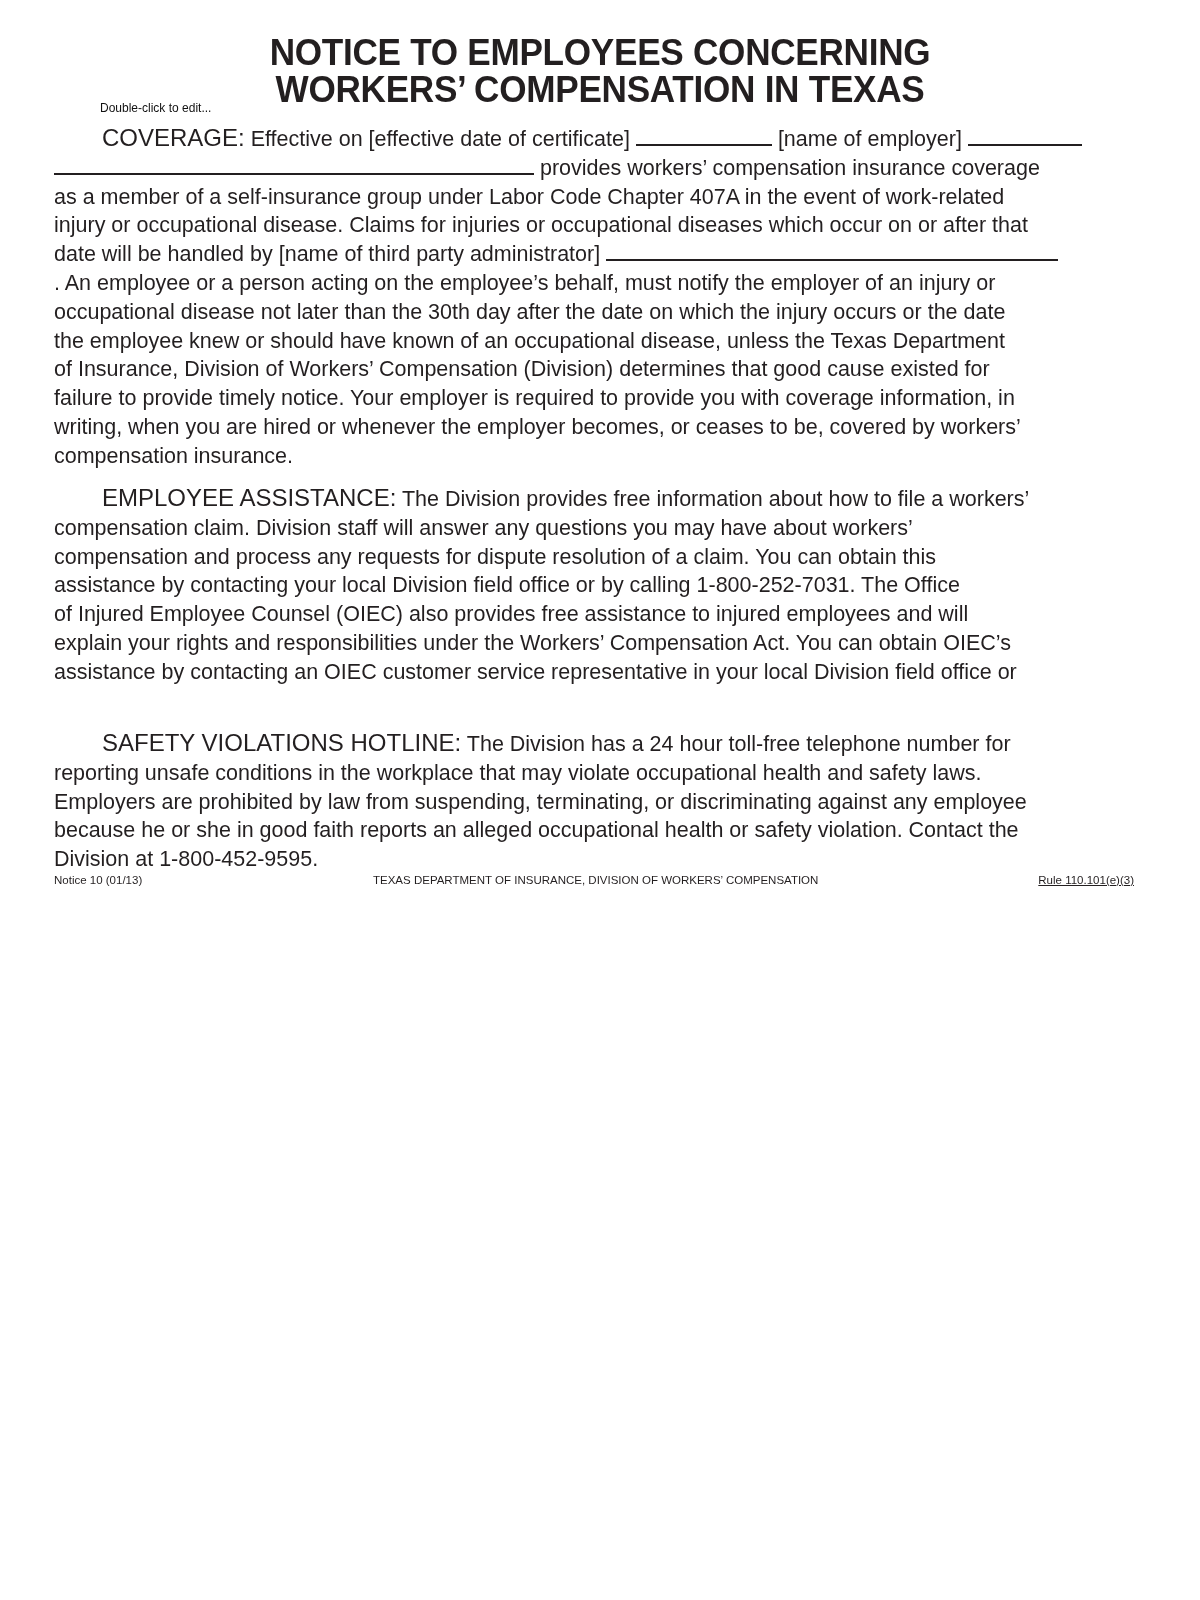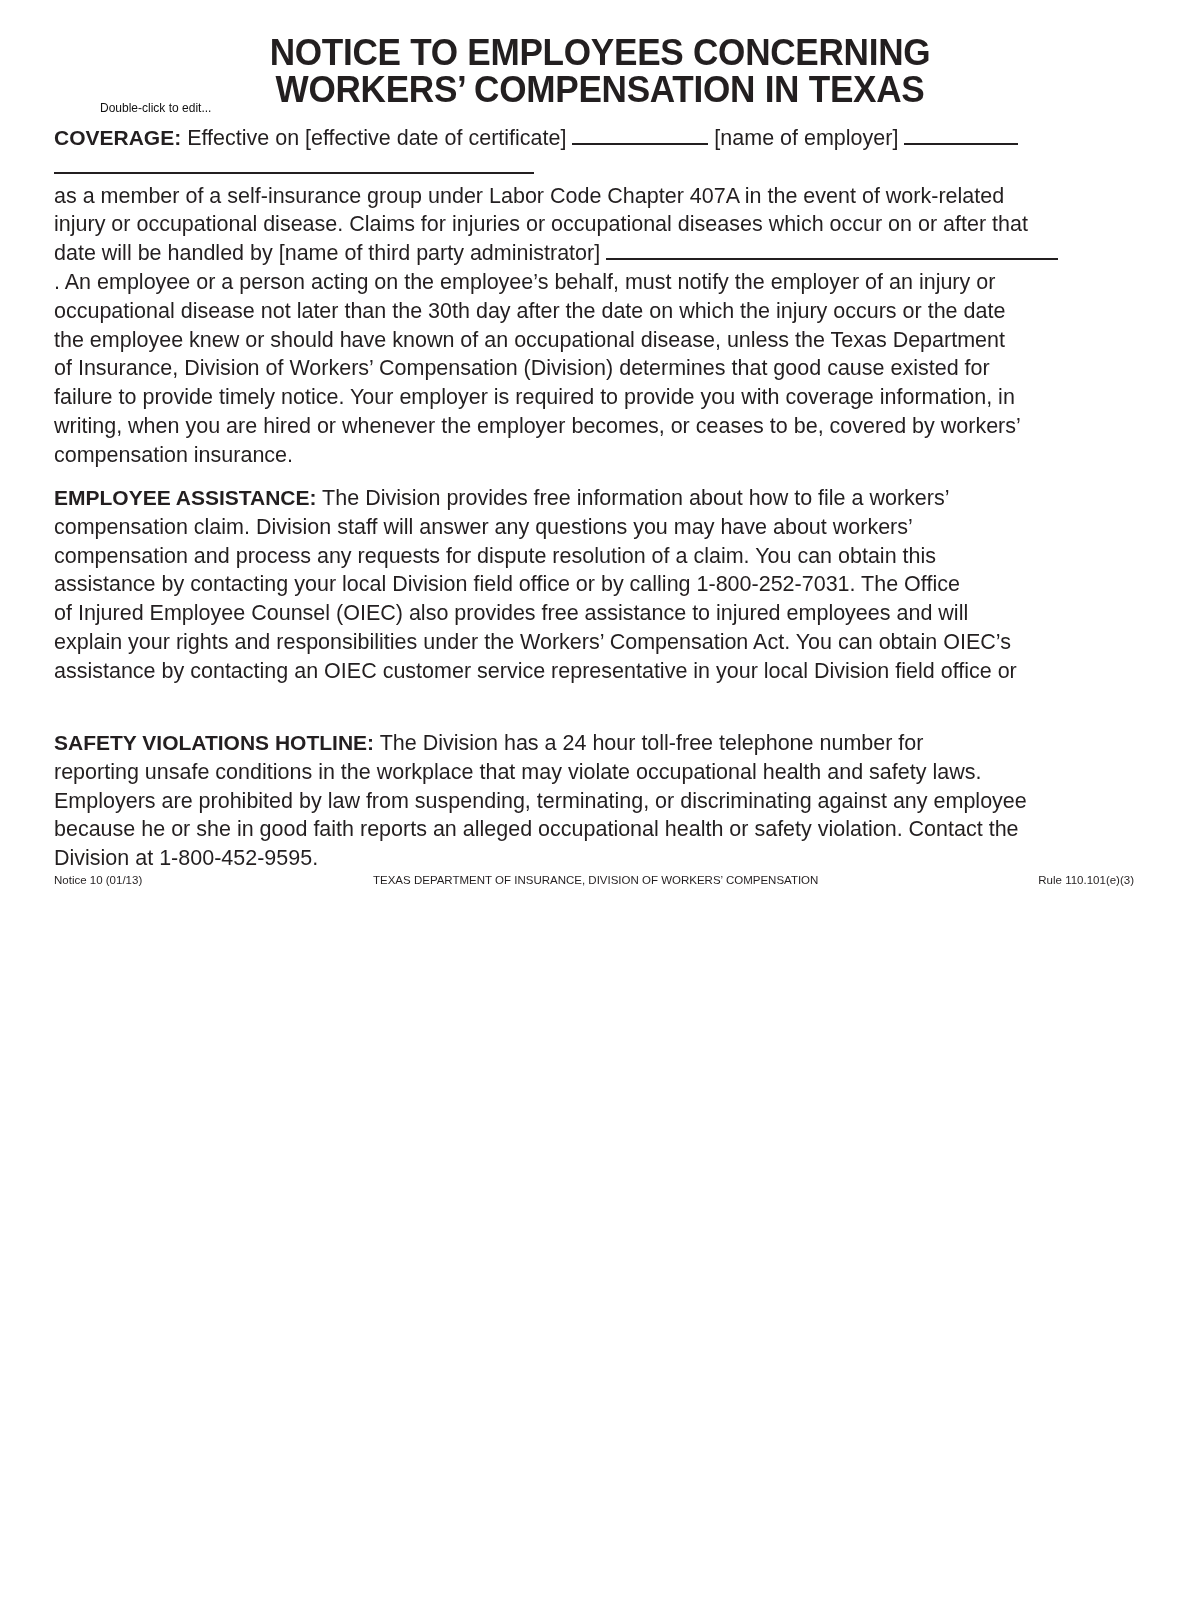--- a/index.html
+++ b/index.html
@@ -46,22 +46,23 @@
     }
     .body-text {
       position: absolute;
       left: 54px;
       width: 1090px;
       font-size: 21.5px;
       line-height: 28.8px;
       color: #231f20;
     }
     .section-head {
-      font-weight: bold;
-      font-size: 21px;
+      font-weight: normal;
+      font-size: 24px;
+      margin-left: 48px;
     }
     .ln { display: block; white-space: nowrap; }
     .blank {
       display: inline-block;
       border-bottom: 2px solid #231f20;
       height: 18px;
       vertical-align: baseline;
       cursor: text;
     }
     #coverage { top: 124px; }
@@ -71,37 +72,37 @@
       position: absolute;
       top: 873px;
       left: 54px;
       width: 1080px;
       font-size: 11.5px;
       line-height: 14px;
       color: #231f20;
     }
     .footer .f-left { position: absolute; left: 0; }
     .footer .f-center { position: absolute; left: 319px; text-align: center; }
-    .footer .f-right { position: absolute; right: 0; }
+    .footer .f-right { position: absolute; right: 0; text-decoration: underline; }
   </style>
 </head>
 <body>
 
 <div class="page">
 
   <div class="title">
     <span class="line">NOTICE TO EMPLOYEES CONCERNING</span>
     <span class="line">WORKERS’ COMPENSATION IN TEXAS</span>
   </div>
 
   <div class="edit-hint">Double-click to edit...</div>
 
   <div class="body-text" id="coverage">
     <span class="ln"><span class="section-head">COVERAGE:</span><span> Effective on [effective date of certificate] </span><span class="blank" style="width:136px"></span><span> [name of employer] </span><span class="blank" style="width:114px"></span></span>
-    <span class="ln"><span class="blank" style="width:480px"></span></span>
+    <span class="ln"><span class="blank" style="width:480px"></span><span> provides workers’ compensation insurance coverage</span></span>
     <span class="ln">as a member of a self-insurance group under Labor Code Chapter 407A in the event of work-related</span>
     <span class="ln">injury or occupational disease. Claims for injuries or occupational diseases which occur on or after that</span>
     <span class="ln"><span>date will be handled by [name of third party administrator] </span><span class="blank" style="width:452px"></span></span>
     <span class="ln">. An employee or a person acting on the employee’s behalf, must notify the employer of an injury or</span>
     <span class="ln">occupational disease not later than the 30th day after the date on which the injury occurs or the date</span>
     <span class="ln">the employee knew or should have known of an occupational disease, unless the Texas Department</span>
     <span class="ln">of Insurance, Division of Workers’ Compensation (Division) determines that good cause existed for</span>
     <span class="ln">failure to provide timely notice. Your employer is required to provide you with coverage information, in</span>
     <span class="ln">writing, when you are hired or whenever the employer becomes, or ceases to be, covered by workers’</span>
     <span class="ln">compensation insurance.</span>

